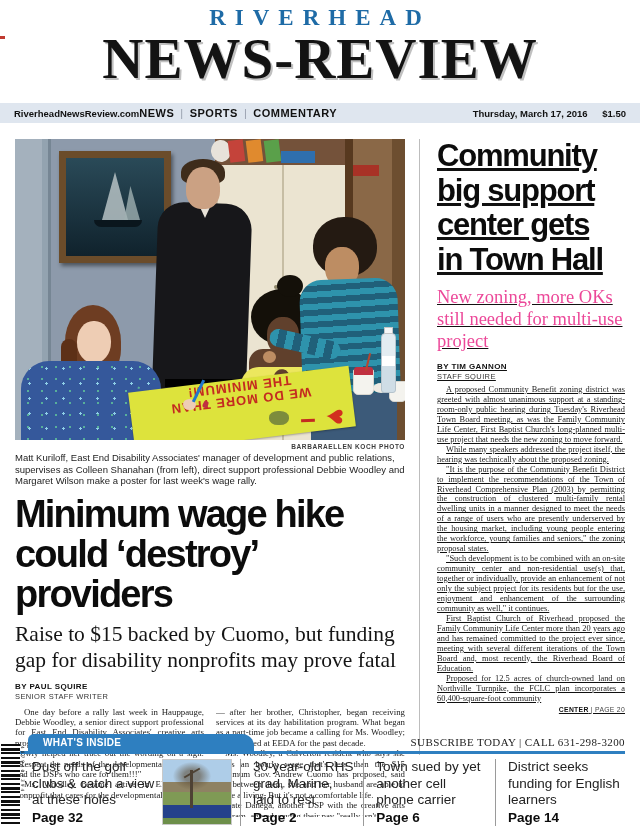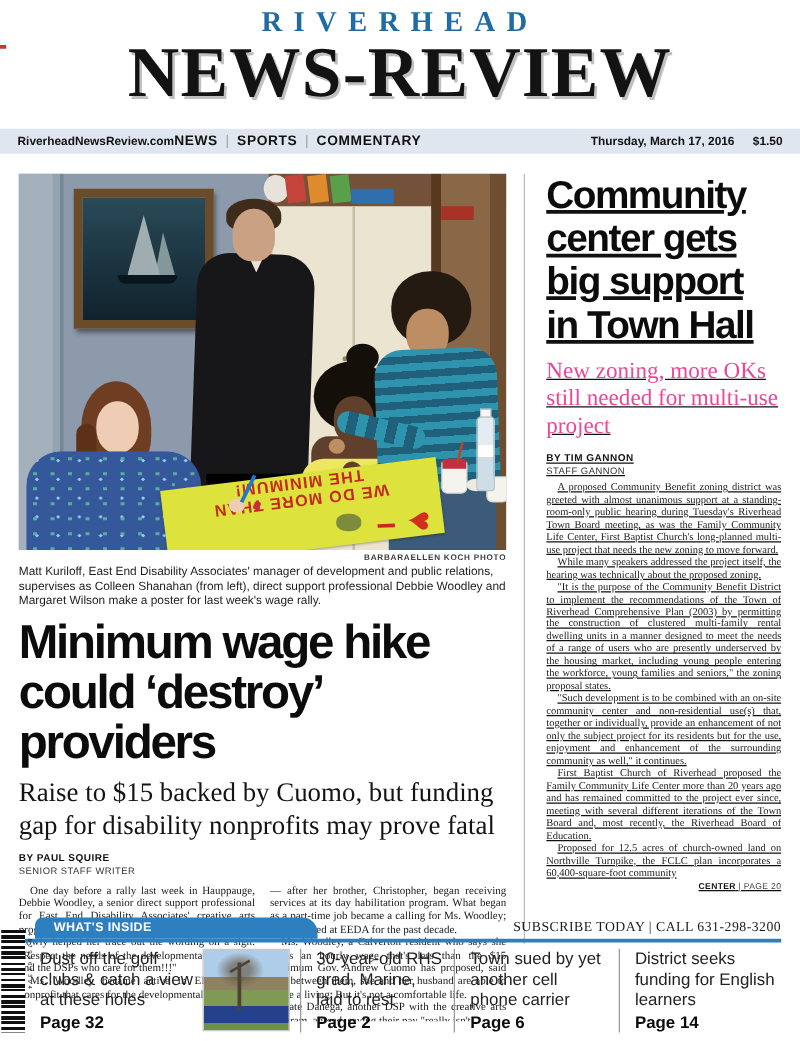--- a/index.html
+++ b/index.html
@@ -294,27 +294,27 @@
 
       </div>
     </div>
   </div>
 
   <div class="divider-v"></div>
 
   <div class="right-col">
     <div class="rc-headline">
       <div>Community</div>
+      <div>big support</div>
       <div>center gets</div>
-      <div>big support</div>
       <div>in Town Hall</div>
     </div>
     <div class="rc-subhead">New zoning, more OKs still needed for multi-use project</div>
     <div class="rc-byline">BY TIM GANNON</div>
-    <div class="rc-byline-title">STAFF GANNON</div>
+    <div class="rc-byline-title">STAFF SQUIRE</div>
     <div class="rc-body">
       <p>A proposed Community Benefit zoning district was greeted with almost unanimous support at a standing-room-only public hearing during Tuesday's Riverhead Town Board meeting, as was the Family Community Life Center, First Baptist Church's long-planned multi-use project that needs the new zoning to move forward.</p>
       <p>While many speakers addressed the project itself, the hearing was technically about the proposed zoning.</p>
       <p>"It is the purpose of the Community Benefit District to implement the recommendations of the Town of Riverhead Comprehensive Plan (2003) by permitting the construction of clustered multi-family rental dwelling units in a manner designed to meet the needs of a range of users who are presently underserved by the housing market, including young people entering the workforce, young families and seniors," the zoning proposal states.</p>
       <p>"Such development is to be combined with an on-site community center and non-residential use(s) that, together or individually, provide an enhancement of not only the subject project for its residents but for the use, enjoyment and enhancement of the surrounding community as well," it continues.</p>
       <p>First Baptist Church of Riverhead proposed the Family Community Life Center more than 20 years ago and has remained committed to the project ever since, meeting with several different iterations of the Town Board and, most recently, the Riverhead Board of Education.</p>
       <p>Proposed for 12.5 acres of church-owned land on Northville Turnpike, the FCLC plan incorporates a 60,400-square-foot community</p>
     </div>
     <div class="jump">
       <span>CENTER</span>

